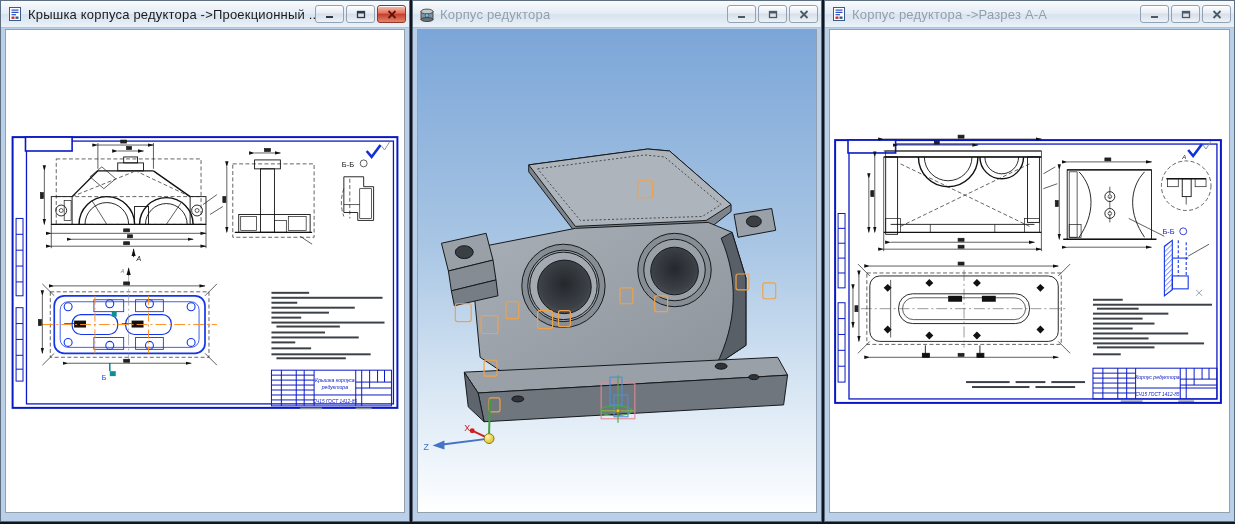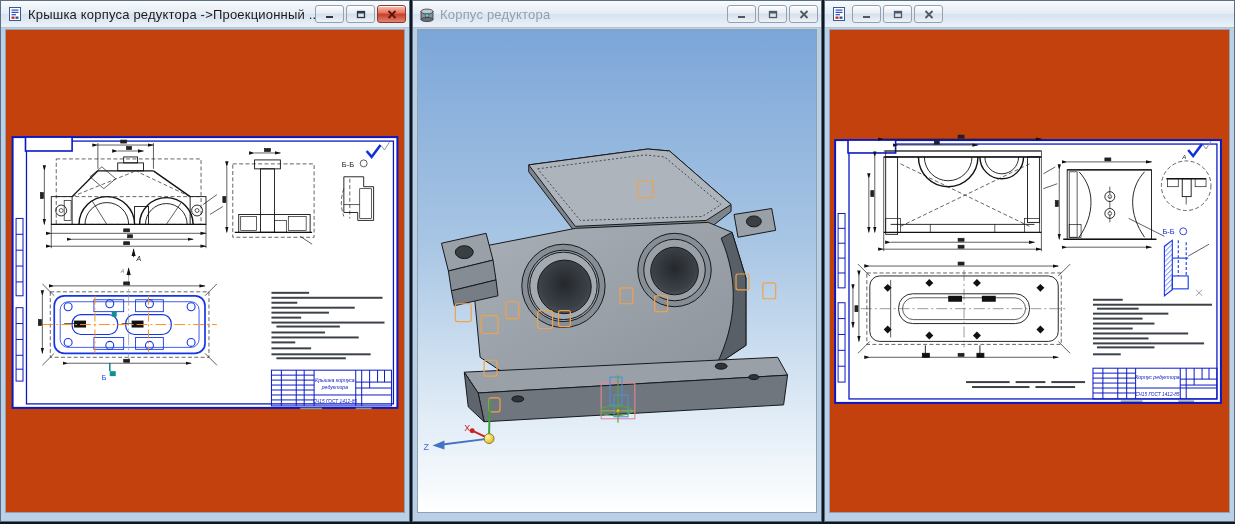--- a/index.html
+++ b/index.html
@@ -31,21 +31,21 @@
     background:linear-gradient(180deg,#fdfefe,#e8edf3 45%,#d6dee8 50%,#edf2f7);
     display:flex;align-items:center;justify-content:center;padding:0;cursor:default;
     box-shadow:inset 0 1px 0 rgba(255,255,255,.9);
   }
   .wbtn.close-active{
     background:linear-gradient(180deg,#f6c1b5,#e4705a 45%,#c53c28 50%,#e2856e);
     border-color:#93362a;
   }
   .content{
     position:absolute;left:4px;right:4px;top:28px;bottom:8px;
-    background:#c2410c;border:1px solid #93a1ae;overflow:hidden;
+    background:#ffffff;border:1px solid #93a1ae;overflow:hidden;
   }
   .content.viewport3d{background:linear-gradient(180deg,#7ca6d8,#a9c6e4 45%,#d9e7f4 75%,#f6fafd 95%,#ffffff);}
   svg.canvas{display:block;width:100%;height:100%;}
   .k-thin{stroke:#1a1a1a;stroke-width:.7;fill:none;}
   .k-main{stroke:#111;stroke-width:1.4;fill:none;}
   .k-mid{stroke:#111;stroke-width:.9;fill:none;}
   .k-dash{stroke:#222;stroke-width:.7;fill:none;stroke-dasharray:4 2.4;}
   .k-blue{stroke:#1436e6;fill:none;}
   .k-frame{stroke:#0a18c4;fill:none;}
   .txt-line{fill:#3c4148;}
@@ -417,20 +417,21 @@
     <span class="win-icon">
       <svg viewBox="0 0 16 16">
           <rect x="2.5" y="1.5" width="11" height="13" fill="#fff" stroke="#3a5a8c"></rect>
           <rect x="4.5" y="3.5" width="7" height="1.2" fill="#2a50c8"></rect>
           <rect x="4.5" y="5.8" width="7" height="1.2" fill="#2a50c8"></rect>
           <rect x="4.5" y="8.1" width="4.5" height="1.2" fill="#2a50c8"></rect>
           <rect x="4.5" y="10.5" width="3" height="2.4" fill="#c03030"></rect>
           <rect x="8.5" y="10.5" width="3" height="2.4" fill="#3a5a8c"></rect>
         </svg>
     </span>
+    <span class="win-title t-inactive">Корпус редуктора -&gt;Разрез А-А</span>
     <span class="win-buttons">
       <button class="wbtn">
           <svg width="10" height="9" viewBox="0 0 10 9">
             <rect x="1" y="6" width="7" height="2" fill="#4a5a68"></rect>
           </svg>
         </button>
       <button class="wbtn">
           <svg width="10" height="9" viewBox="0 0 10 9">
             <rect x="1.5" y="1.5" width="7" height="6" fill="none" stroke="#4a5a68" stroke-width="1.3"></rect>
             <rect x="1.5" y="1.5" width="7" height="2" fill="#4a5a68"></rect>

